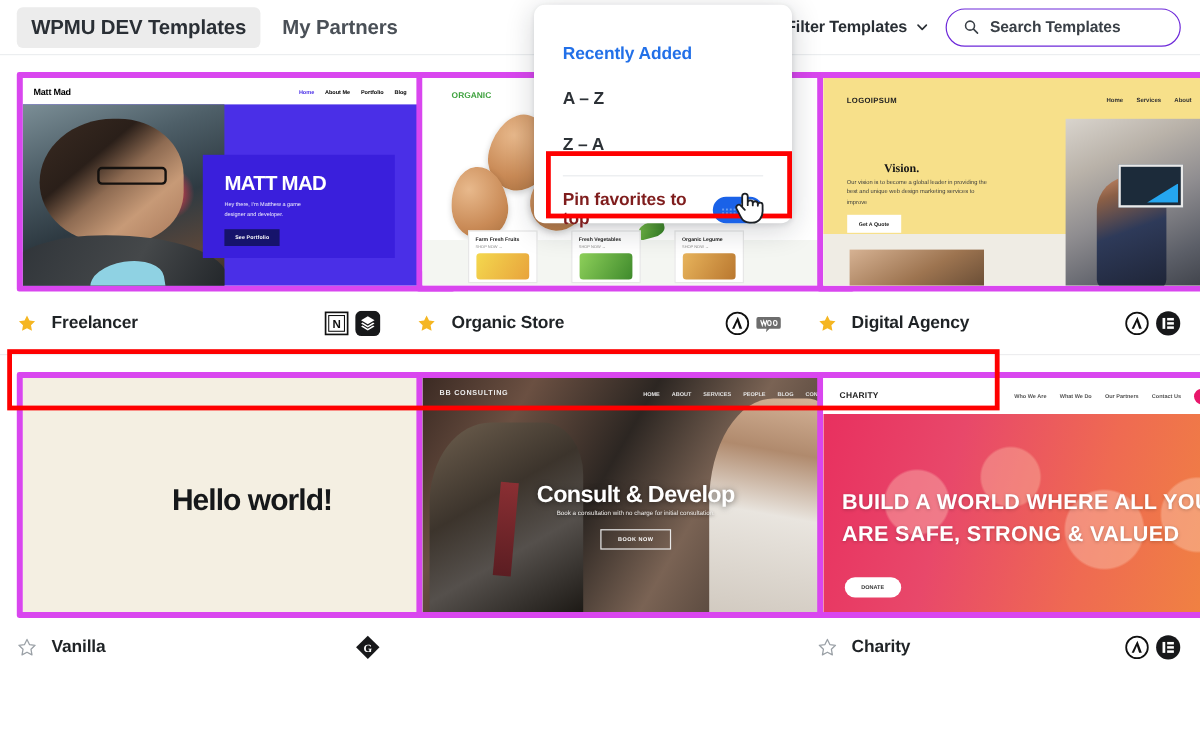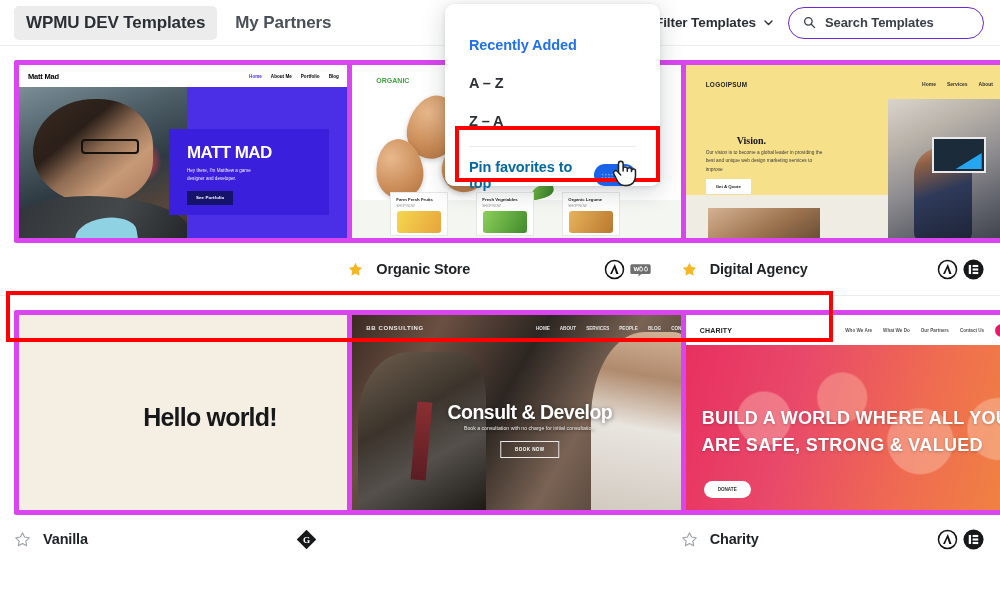--- a/index.html
+++ b/index.html
@@ -227,21 +227,21 @@
   .dd-item {
     height:38px; display:flex; align-items:center; padding:0 24px;
     font-size:14.5px; font-weight:700; color:#2c3136; cursor:pointer; letter-spacing:-0.1px;
   }
   .dd-item:first-child { margin-top:22px; }
   .dd-item.selected { color:#2270e8; }
   .dd-sep { height:1px; background:#e9ebee; margin:6px 24px 0 24px; }
   .dd-toggle-row {
     height:56px; display:flex; align-items:center; padding:0 24px; cursor:pointer;
   }
-  .dd-toggle-label { font-size:14.5px; font-weight:700; color:#0369a1; letter-spacing:-0.1px;}
+  .dd-toggle-label { font-size:14.5px; font-weight:700; color:#7f1d1d; letter-spacing:-0.1px;}
   .toggle {
     margin-left:auto; width:42px; height:22px; border-radius:11px; background:#1a62e8;
     position:relative; cursor:pointer; flex:0 0 auto;
   }
   .toggle .knob {
     position:absolute; right:2px; top:2px; width:18px; height:18px; border-radius:50%;
     background:#fff; box-shadow:0 1px 2px rgba(0,0,0,.25);
   }
   .toggle .dots { position:absolute; left:7px; top:9px; width:13px; height:5px;
     background:radial-gradient(circle,#7aa7f2 0.8px, transparent 1px) 0 0/3.2px 3.2px; opacity:.85;}
@@ -308,20 +308,39 @@
                 <div class="mm-collar"></div>
               </div>
               <div class="mm-panel"></div>
               <div class="mm-txt">
                 <div class="mm-title">MATT MAD</div>
                 <div class="mm-sub">Hey there, I'm Matthew a game designer and developer.</div>
                 <div class="mm-btn">See Portfolio</div>
               </div>
             </div>
           </div>
+        </div>
+        <div class="meta">
+          <svg class="star" viewBox="0 0 24 24">
+            <path d="M12 2.6l2.9 6.0 6.6.95-4.8 4.65 1.15 6.55L12 17.65 6.15 20.75 7.3 14.2 2.5 9.55l6.6-.95z" fill="#f5b622"></path>
+          </svg>
+          <span class="tname">Freelancer</span>
+          <span class="badges">
+            <svg class="badge" viewBox="0 0 24 24">
+              <rect x="1.5" y="1.5" width="21" height="21" fill="#fff" stroke="#111" stroke-width="1.6"></rect>
+              <rect x="4.5" y="4.5" width="15" height="15" fill="none" stroke="#111" stroke-width="1"></rect>
+              <text x="12" y="16.5" font-size="11" font-weight="bold" text-anchor="middle" fill="#111" font-family="Liberation Sans, sans-serif">N</text>
+            </svg>
+            <svg class="badge" viewBox="0 0 24 24">
+              <rect x="0" y="0" width="24" height="24" rx="6" fill="#17181a"></rect>
+              <path d="M12 5.2 L18.4 9 L12 12.8 L5.6 9 Z" fill="#fff"></path>
+              <path d="M12 14.2 L17.0 11.2 L18.4 12.1 L12 15.9 L5.6 12.1 L7.0 11.2 Z" fill="#fff"></path>
+              <path d="M12 17.0 L17.0 14.1 L18.4 15.0 L12 18.8 L5.6 15.0 L7.0 14.1 Z" fill="#fff"></path>
+            </svg>
+          </span>
         </div>
       </div>
 
       <div class="cell">
         <div class="thumb-wrap">
           <div class="thumb">
             <div class="og-bg">
               <div class="og-logo">ORGANIC</div>
               <div class="egg e1"></div>
               <div class="egg e2"></div>

